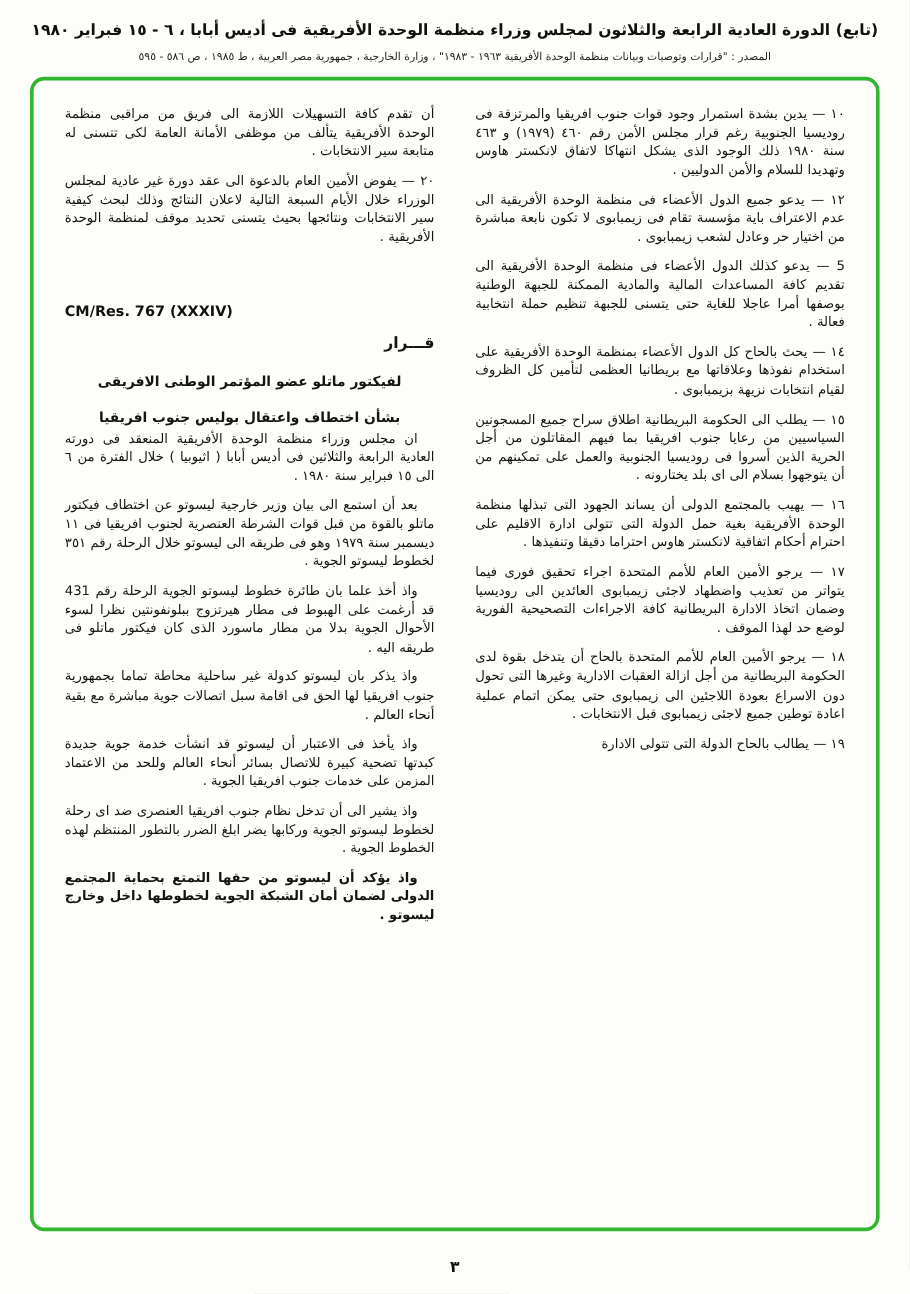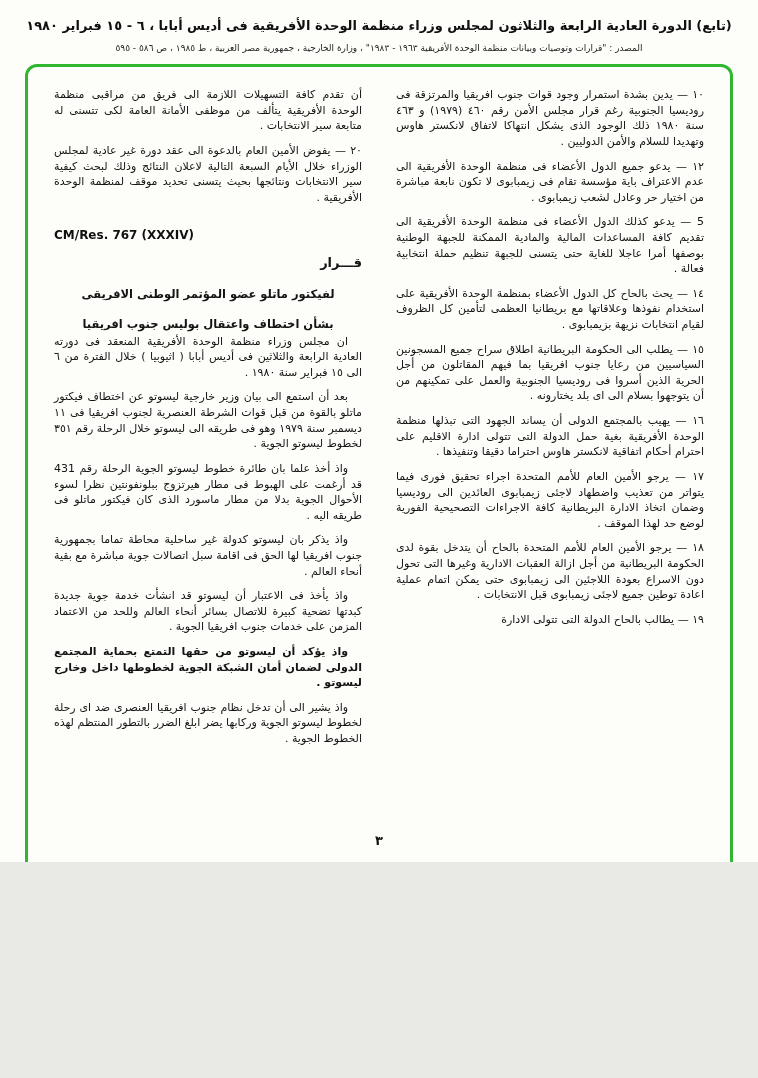--- a/index.html
+++ b/index.html
@@ -1,20 +1,20 @@
 <!DOCTYPE html>
 <html lang="ar"><head>
 <meta charset="utf-8">
 <style>
   * { margin:0; padding:0; box-sizing:border-box; }
   html,body { background:#e9e9e6; }
   body { font-family:"DejaVu Sans", sans-serif; color:#161616; }
   .page {
     position:relative;
-    width:758px; height:862px;
+    width:758px; height:1078px;
     margin:0 auto;
     background:#fdfdfa;
     overflow:hidden;
     padding:16px 14px 0 14px;
   }
   .doc-header {
     direction:rtl;
     text-align:center;
     font-weight:bold;
     font-size:13px;
@@ -51,21 +51,21 @@
     color:#141414;
   }
   .col p { margin-bottom:9px; }
   .col p.preamble { text-indent:14px; }
   .bold-para { font-weight:bold; }
   .cm-res {
     direction:ltr;
     text-align:left;
     font-weight:bold;
     font-size:12px;
-    margin:22px 0 8px 0;
+    margin:46px 0 8px 0;
     color:#101010;
   }
   .qarar {
     text-align:right;
     font-weight:bold;
     font-size:13px;
     margin:10px 0 12px 0;
   }
   .res-title {
     text-align:center;
@@ -113,21 +113,21 @@
       <div class="cm-res">CM/Res. 767 (XXXIV)</div>
       <div class="qarar">قـــرار</div>
       <div class="res-title last">لفيكتور ماتلو عضو المؤتمر الوطنى الافريقى</div>
       <div class="res-title">بشأن اختطاف واعتقال بوليس جنوب افريقيا</div>
 
       <p class="preamble">ان مجلس وزراء منظمة الوحدة الأفريقية المنعقد فى دورته العادية الرابعة والثلاثين فى أديس أبابا ( اثيوبيا ) خلال الفترة من ٦ الى ١٥ فبراير سنة ١٩٨٠ .</p>
       <p class="preamble">بعد أن استمع الى بيان وزير خارجية ليسوتو عن اختطاف فيكتور ماتلو بالقوة من قبل قوات الشرطة العنصرية لجنوب افريقيا فى ١١ ديسمبر سنة ١٩٧٩ وهو فى طريقه الى ليسوتو خلال الرحلة رقم ٣٥١ لخطوط ليسوتو الجوية .</p>
       <p class="preamble">واذ أخذ علما بان طائرة خطوط ليسوتو الجوية الرحلة رقم 431 قد أرغمت على الهبوط فى مطار هيرتزوج ببلونفونتين نظرا لسوء الأحوال الجوية بدلا من مطار ماسورد الذى كان فيكتور ماتلو فى طريقه اليه .</p>
       <p class="preamble">واذ يذكر بان ليسوتو كدولة غير ساحلية محاطة تماما بجمهورية جنوب افريقيا لها الحق فى اقامة سبل اتصالات جوية مباشرة مع بقية أنحاء العالم .</p>
       <p class="preamble">واذ يأخذ فى الاعتبار أن ليسوتو قد انشأت خدمة جوية جديدة كبدتها تضحية كبيرة للاتصال بسائر أنحاء العالم وللحد من الاعتماد المزمن على خدمات جنوب افريقيا الجوية .</p>
+      <p class="preamble">واذ يشير الى أن تدخل نظام جنوب افريقيا العنصرى ضد اى رحلة لخطوط ليسوتو الجوية وركابها يضر ابلغ الضرر بالتطور المنتظم لهذه الخطوط الجوية .</p>
       <p class="preamble bold-para">واذ يؤكد أن ليسوتو من حقها التمتع بحماية المجتمع الدولى لضمان أمان الشبكة الجوية لخطوطها داخل وخارج ليسوتو .</p>
-      <p class="preamble">واذ يشير الى أن تدخل نظام جنوب افريقيا العنصرى ضد اى رحلة لخطوط ليسوتو الجوية وركابها يضر ابلغ الضرر بالتطور المنتظم لهذه الخطوط الجوية .</p>
     </div>
 
   </div>
 
   <div class="page-number">٣</div>
 
 </div>
 
 </body></html>

